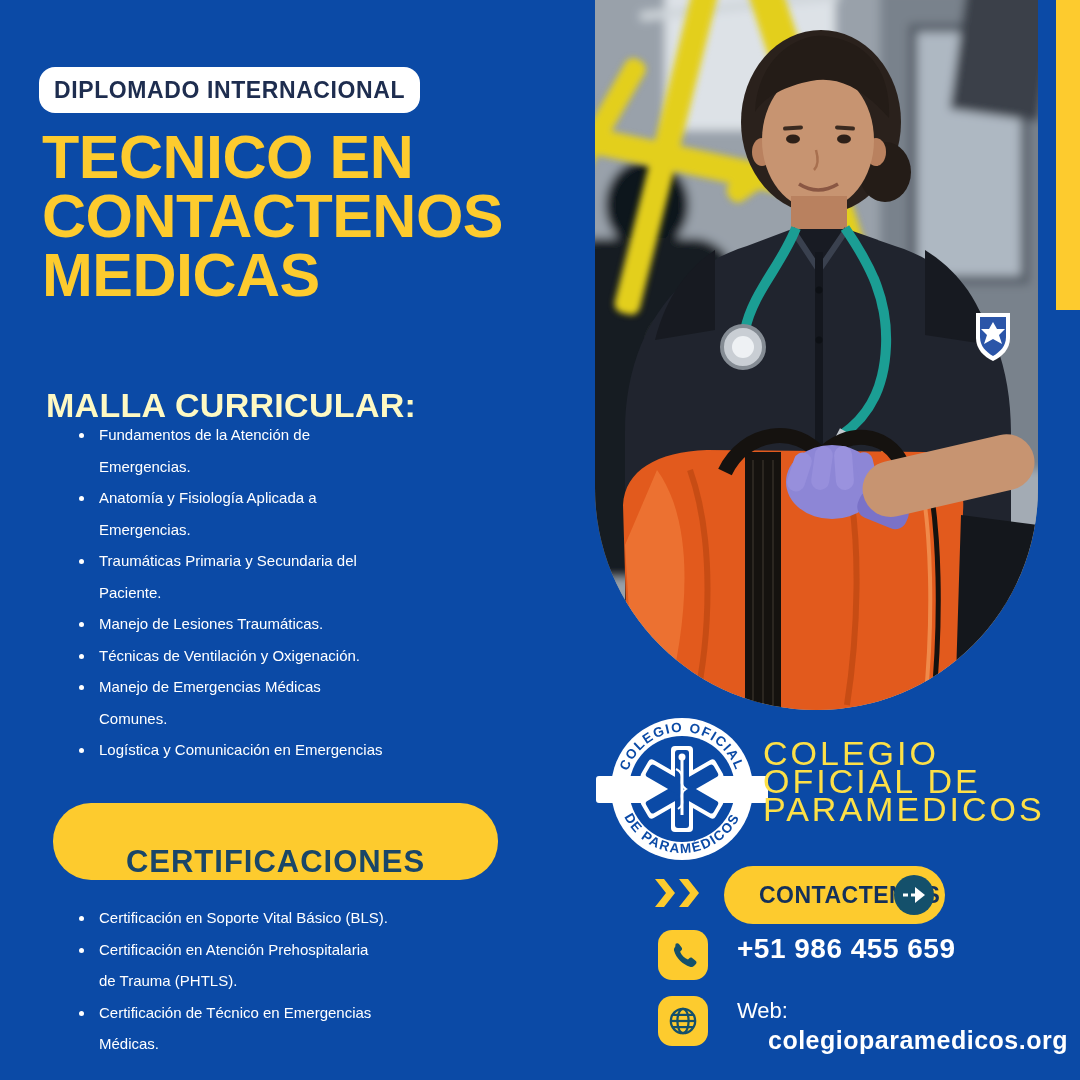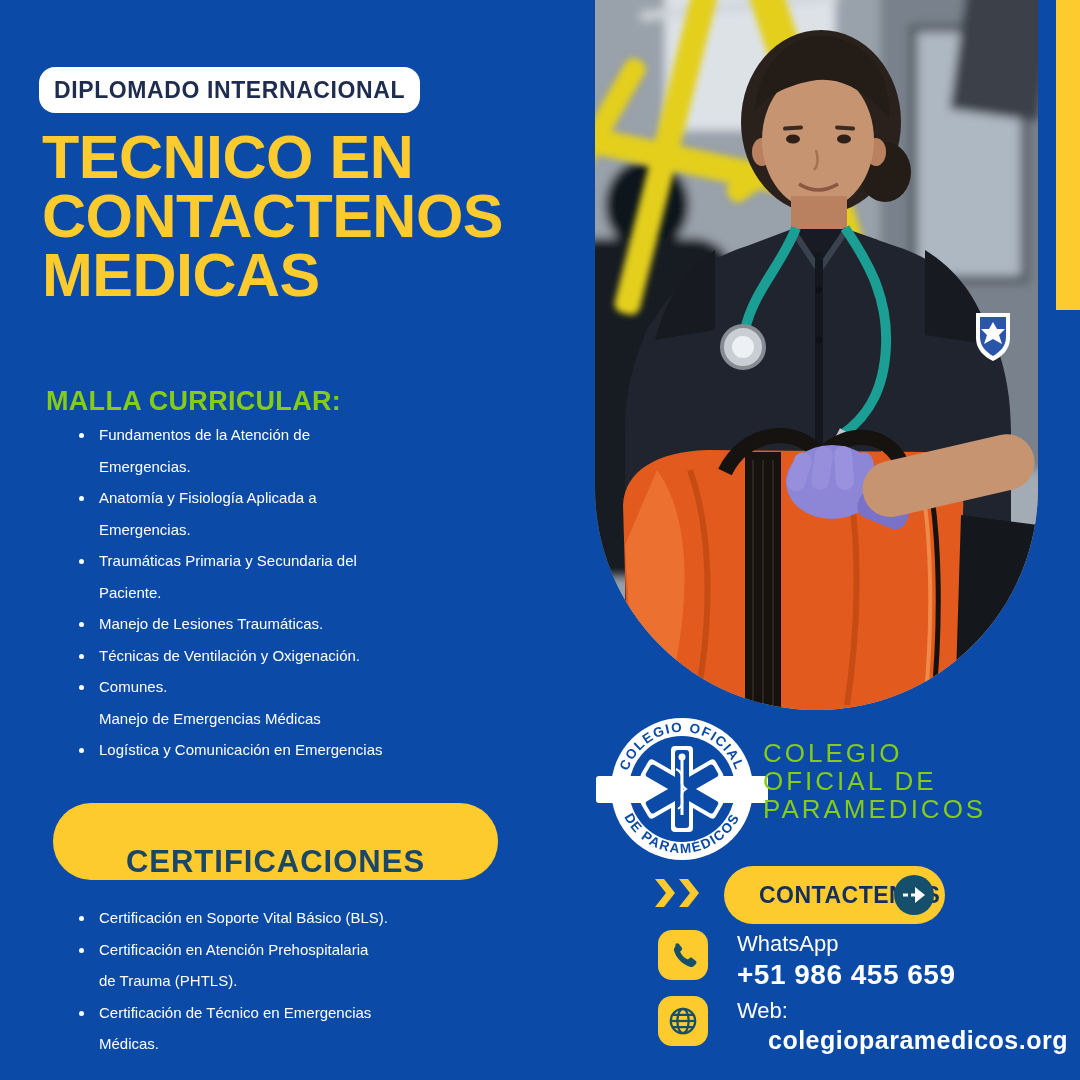--- a/index.html
+++ b/index.html
@@ -12,43 +12,43 @@
   
   .badge{
     position:absolute;left:39px;top:67px;height:46px;
     background:#ffffff;border-radius:16px;
     display:flex;align-items:center;padding:0 15px;
   }
   .badge span{font-size:23px;font-weight:bold;color:#1E2D4F;letter-spacing:.6px;}
   .title{position:absolute;left:42px;top:128px;font-weight:800;font-size:61px;line-height:59px;letter-spacing:-.5px;}
   .title .tl{display:block;color:#FDCB2E;}
   .title .tem{display:block;color:#ffffff;}
-  .curr-head{position:absolute;left:46px;top:386px;font-size:27px;font-weight:bold;color:#84cc16;letter-spacing:.3px;}
+  .curr-head{position:absolute;left:46px;top:386px;font-size:34px;font-weight:bold;color:#fef9c3;letter-spacing:.3px;}
   ul.blist{position:absolute;margin:11px;padding:0;list-style:none;color:#ffffff;font-size:15px;line-height:31.5px;}
   ul.blist li{position:relative;padding-left:22px;}
   ul.blist li::before{content:"";position:absolute;left:2px;top:14px;width:5px;height:5px;border-radius:50%;background:#ffffff;}
   ul.blist .ln{display:block;}
   .curriculum-list{left:66px;top:408px;width:500px;}
   .cert-pill{
     position:absolute;left:53px;top:803px;width:445px;height:77px;border-radius:38px;
     background:#FDCB2E;display:flex;align-items:flex-end;justify-content:center;
   }
   .cert-pill span{font-size:31px;font-weight:bold;color:#1A4668;letter-spacing:1px;}
   .cert-list{left:66px;top:891px;width:510px;}
   
   .photo{
     position:absolute;left:595px;top:0;width:443px;height:710px;
     border-radius:0 0 222px 222px;overflow:hidden;background:#8d949d;
   }
   .yellow-bar{position:absolute;left:1056px;top:0;width:24px;height:310px;background:#FDCB2E;}
   
   .seal{position:absolute;left:592px;top:706px;width:180px;height:164px;}
   .org-name{
-    position:absolute;left:763px;top:739px;color:#84cc16;
-    font-size:26px;line-height:28px;letter-spacing:3px;font-weight:400;
+    position:absolute;left:763px;top:739px;color:#fde047;
+    font-size:34px;line-height:28px;letter-spacing:3px;font-weight:400;
   }
   .org-name span{display:block;}
   
   .chevrons{position:absolute;left:655px;top:879px;}
   .contact-btn{
     position:absolute;left:724px;top:866px;width:221px;height:58px;border-radius:29px;
     background:#FDCB2E;display:flex;align-items:center;cursor:pointer;
   }
   .contact-btn .lbl{font-size:23px;font-weight:bold;color:#14305A;letter-spacing:.5px;padding-left:35px;}
   .contact-btn .arrow-circle{
@@ -95,22 +95,22 @@
         <span class="ln">Traumáticas Primaria y Secundaria del</span>
         <span class="ln">Paciente.</span>
       </li>
     <li>
         <span class="ln">Manejo de Lesiones Traumáticas.</span>
       </li>
     <li>
         <span class="ln">Técnicas de Ventilación y Oxigenación.</span>
       </li>
     <li>
+        <span class="ln">Manejo de Emergencias Médicas</span>
         <span class="ln">Comunes.</span>
-        <span class="ln">Manejo de Emergencias Médicas</span>
       </li>
     <li>
         <span class="ln">Logística y Comunicación en Emergencias</span>
       </li>
   </ul>
 
   <div class="cert-pill">
     <span>CERTIFICACIONES</span>
   </div>
   <ul class="blist cert-list">
@@ -280,21 +280,20 @@
       </svg>
     </span>
   </div>
 
   <div class="row-icon icon-wa">
     <svg width="28" height="28" viewBox="0 0 32 32">
       <path d="M7.6 3.2c1.1-1.1 2.9-1 3.8.3l3 3.9c.8 1 .7 2.4-.2 3.3l-1.5 1.5c.8 1.9 2 3.8 3.6 5.4 1.6 1.6 3.5 2.8 5.4 3.6l1.5-1.5c.9-.9 2.3-1 3.3-.2l3.9 3c1.3.9 1.4 2.7.3 3.8l-1.9 1.9c-1.3 1.3-3.2 1.8-4.9 1.2-4.1-1.3-8-3.6-11.2-6.8C9.5 19.4 7.2 15.5 5.9 11.4c-.6-1.7-.1-3.6 1.2-4.9z" fill="#14506B"></path>
     </svg>
   </div>
   <div class="contact-text ct-wa">
-    <span class="small">WhatsApp</span>
     <span class="big">+51 986 455 659</span>
   </div>
 
   <div class="row-icon icon-web">
     <svg width="30" height="30" viewBox="0 0 32 32">
       <g fill="none" stroke="#14506B" stroke-width="2.4">
         <circle cx="16" cy="16" r="13"></circle>
         <ellipse cx="16" cy="16" rx="6" ry="13"></ellipse>
         <line x1="3" y1="16" x2="29" y2="16"></line>
         <line x1="5" y1="9.5" x2="27" y2="9.5"></line>

